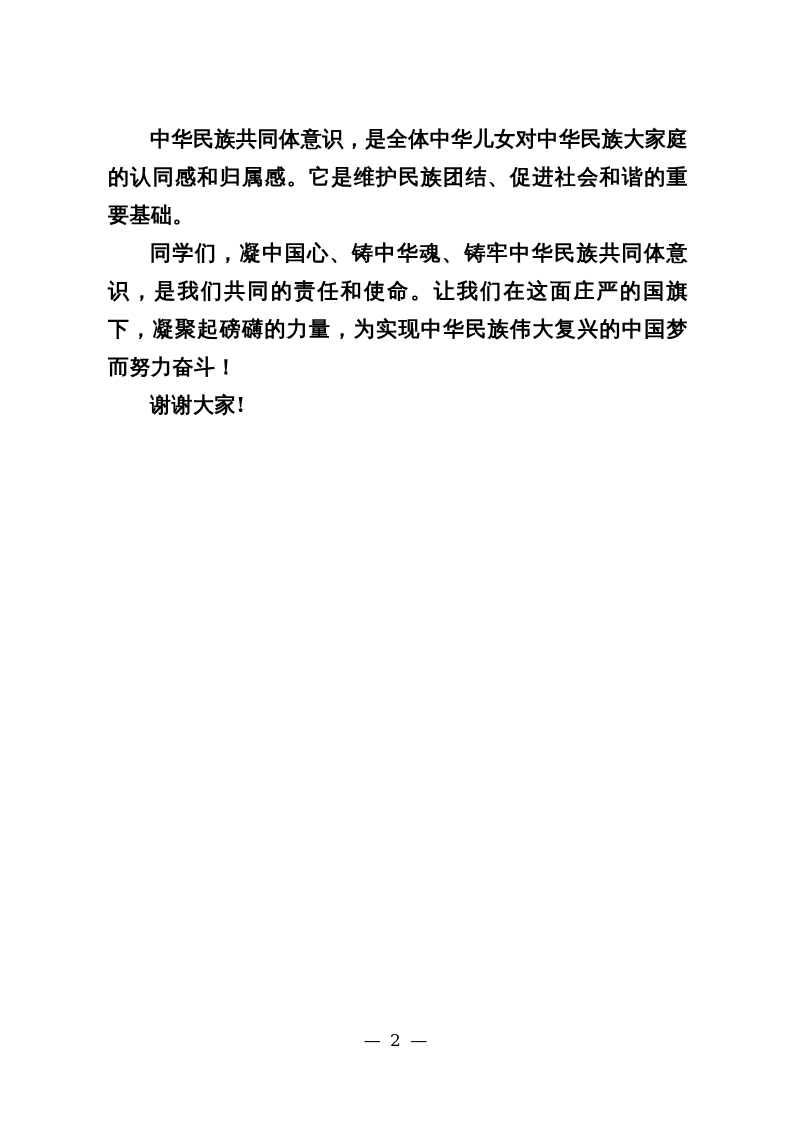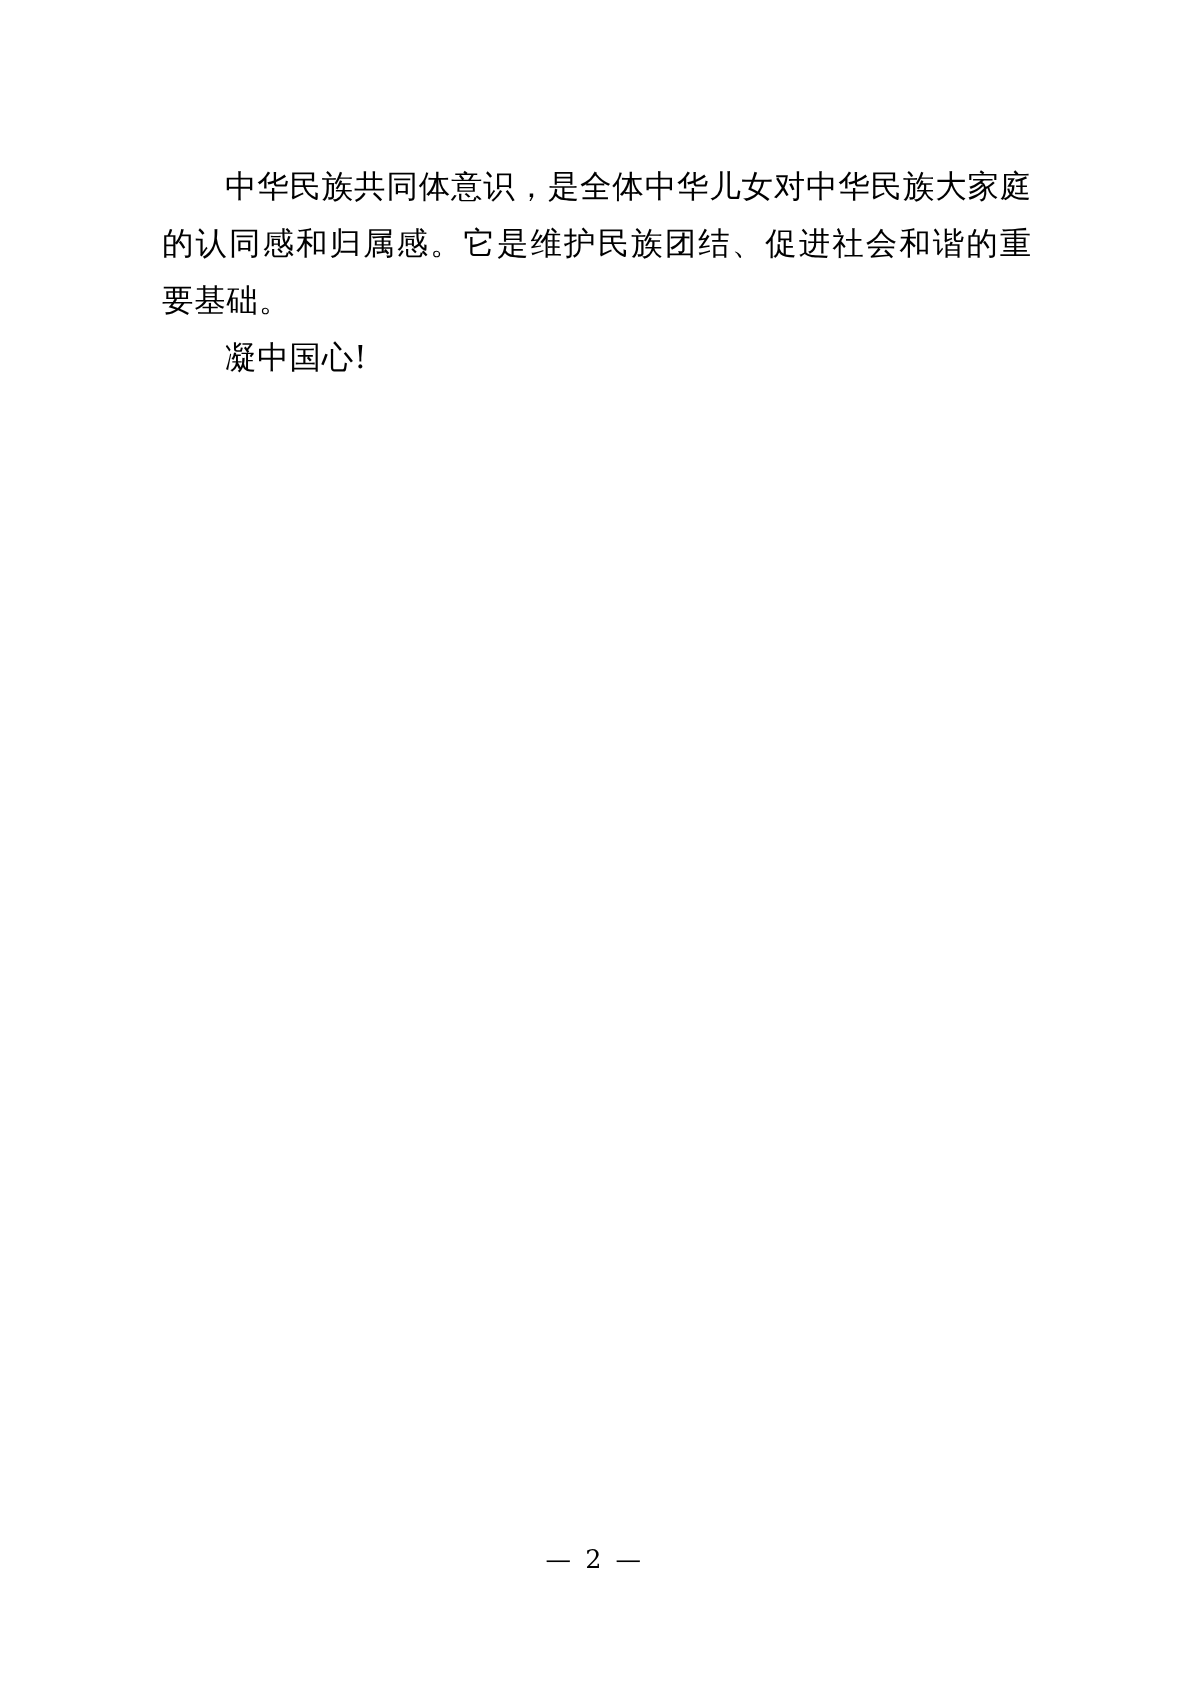--- a/index.html
+++ b/index.html
@@ -19,22 +19,23 @@
     position: absolute;
     top: 0;
     left: 0;
     width: 793px;
     height: 1122px;
     background: #ffffff;
   }
   .content {
     position: absolute;
     left: 108px;
-    top: 105px;
+    top: 120px;
     width: 580px;
+    font-weight: bold;
   }
   .para {
     font-size: 21px;
     line-height: 38px;
     text-align: justify;
     text-justify: inter-ideograph;
     text-indent: 2em;
     margin: 0 0 0 0;
     letter-spacing: 0.5px;
     word-break: break-all;
@@ -49,16 +50,17 @@
     letter-spacing: 2px;
     color: #000000;
   }
 </style>
 </head>
 <body>
 
 <div class="page">
   <div class="content">
     <p class="para">中华民族共同体意识，是全体中华儿女对中华民族大家庭的认同感和归属感。它是维护民族团结、促进社会和谐的重要基础。</p>
-    <p class="para">凝中国心!</p>
+    <p class="para">同学们，凝中国心、铸中华魂、铸牢中华民族共同体意识，是我们共同的责任和使命。让我们在这面庄严的国旗下，凝聚起磅礴的力量，为实现中华民族伟大复兴的中国梦而努力奋斗！</p>
+    <p class="para">谢谢大家!</p>
   </div>
   <div class="footer">— 2 —</div>
 </div>
 
 </body></html>

